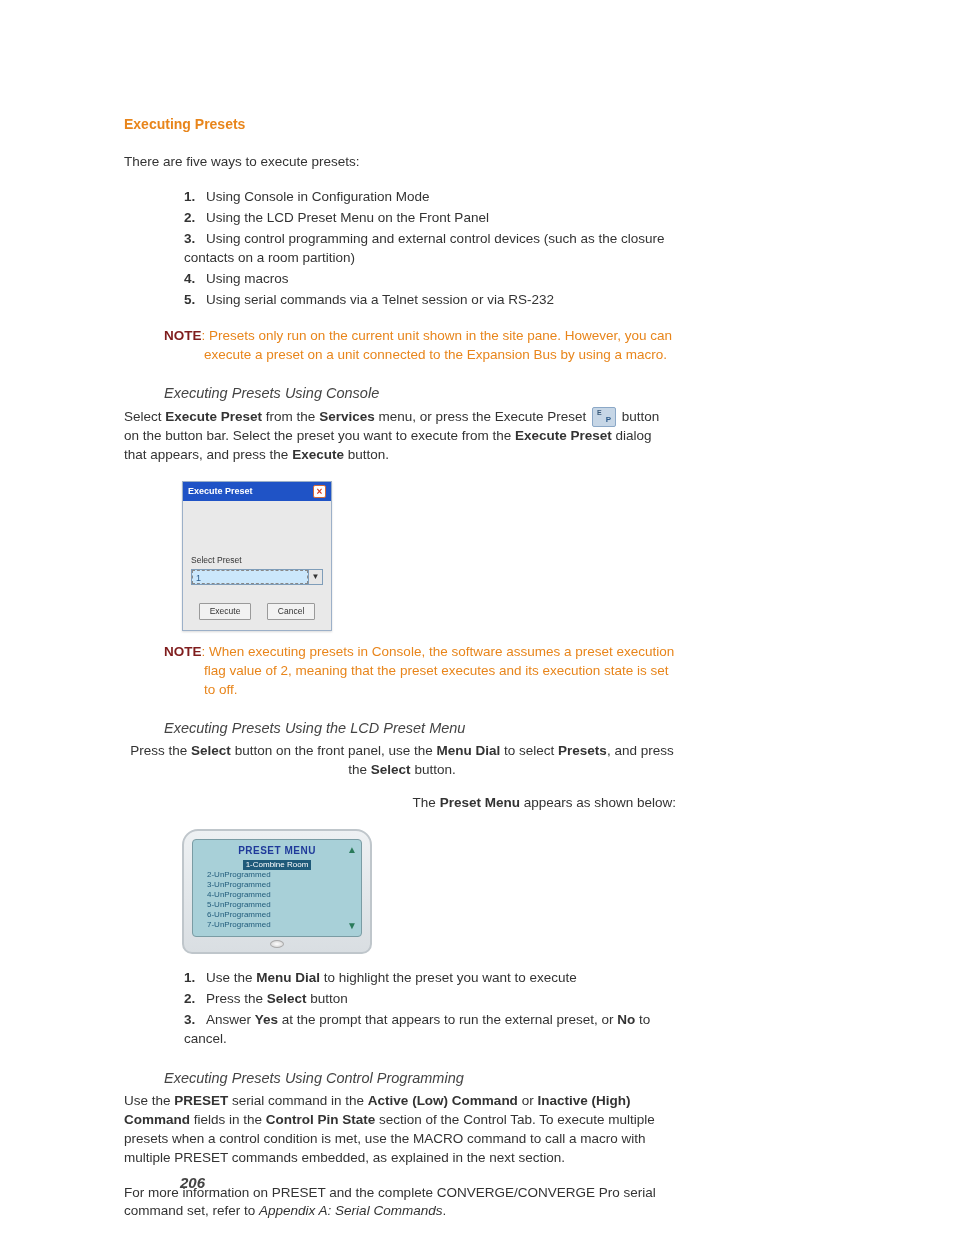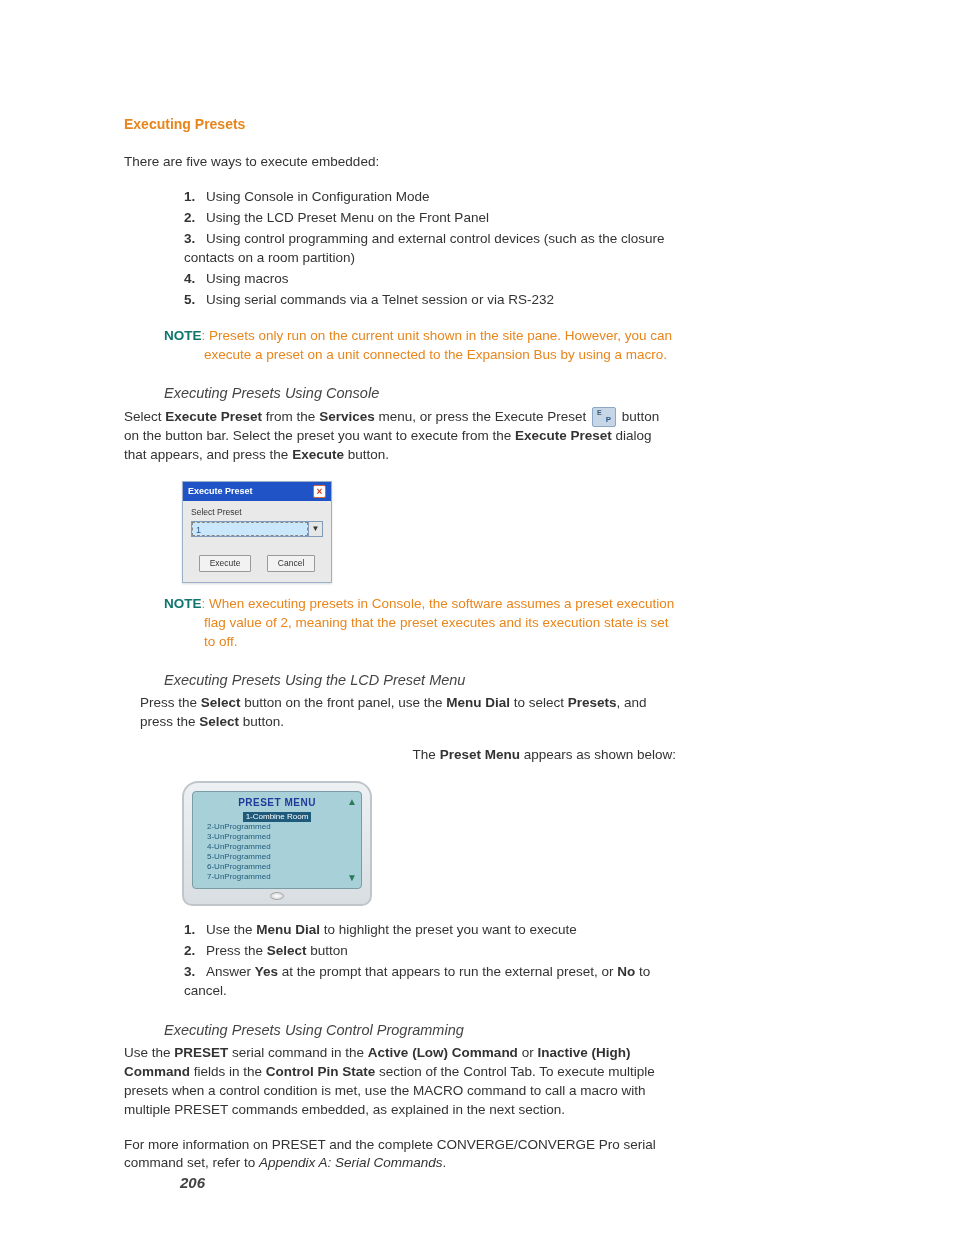--- a/index.html
+++ b/index.html
@@ -24,21 +24,21 @@
     margin: 0 0 18px 0;
   }
   .h2-italic {
     color: #444;
     font-weight: normal;
     font-style: italic;
     font-size: 14.5px;
     margin: 18px 0 4px 40px;
   }
   .para { margin: 0 0 16px 0; color: #333; }
-  .para-tight { margin: 0 0 8px 16px; color: #333; }
+  .para-tight { margin: 0 0 8px 4px; color: #333; text-align: center; }
   ol.numbered {
     margin: 0 0 16px 0;
     padding-left: 60px;
     list-style: none;
     counter-reset: num;
   }
   ol.numbered li {
     counter-increment: num;
     padding: 1px 0;
   }
@@ -50,21 +50,21 @@
   }
   .note {
     color: #e8851b;
     margin: 0 0 14px 40px;
     padding-left: 40px;
     text-indent: -40px;
     max-width: 640px;
   }
   .note b { font-weight: bold; }
   b { font-weight: bold; color: #333; }
-  .note b { color: #0f766e; }
+  .note b { color: #7f1d1d; }
   .inline-icon {
     display: inline-block;
     width: 24px; height: 20px;
     background: #c6d6e6;
     border: 1px solid #8ba8c7;
     vertical-align: middle;
     position: relative;
     margin: 0 2px;
     border-radius: 2px;
   }
@@ -100,21 +100,21 @@
     width: 13px; height: 13px;
     background: #fff;
     border: 1px solid #d36a3b;
     color: #d13a1a;
     font-weight: bold;
     font-size: 10px;
     line-height: 11px;
     text-align: center;
     border-radius: 2px;
   }
-  .dialog-body { padding: 6px 8px 10px; }
+  .dialog-body { padding: 6px 8px 10px; margin-top: 48px; }
   .dialog-label { display:block; margin-bottom: 2px; color:#333; font-size:8.5px; }
   .select-mock {
     display:flex; border:1px solid #7f9db9; background:#fff; height: 16px;
   }
   .select-val { flex:1; background:#cbe7fb; color:#2a5a8a; font-size:9px; padding:1px 3px; border:1px dashed #888; margin:0;}
   .select-arrow { width:14px; background:#e6e6e6; border-left:1px solid #7f9db9; display:flex; align-items:center; justify-content:center; font-size:8px; color:#333; }
   .dialog-buttons { display:flex; justify-content:space-around; margin-top:18px; }
   .dlg-btn {
     border:1px solid #9a9a9a; background:#f2f2f2; font-size:8.5px;
     padding: 2px 10px; border-radius:1px;
@@ -159,21 +159,21 @@
   }
   .italic { font-style: italic; }
 </style>
 </head>
 <body>
 
 <div class="page">
 
   <div class="h1-orange">Executing Presets</div>
 
-  <p class="para">There are five ways to execute embedded:</p>
+  <p class="para">There are five ways to execute presets:</p>
 
   <ol class="numbered">
     <li>Using Console in Configuration Mode</li>
     <li>Using the LCD Preset Menu on the Front Panel</li>
     <li>Using control programming and external control devices (such as the closure contacts on a room partition)</li>
     <li>Using macros</li>
     <li>Using serial commands via a Telnet session or via RS-232</li>
   </ol>
 
   <p class="note"><b>NOTE</b><span>: Presets only run on the current unit shown in the site pane. However, you can execute a preset on a unit connected to the Expansion Bus by using a macro.</span></p>

